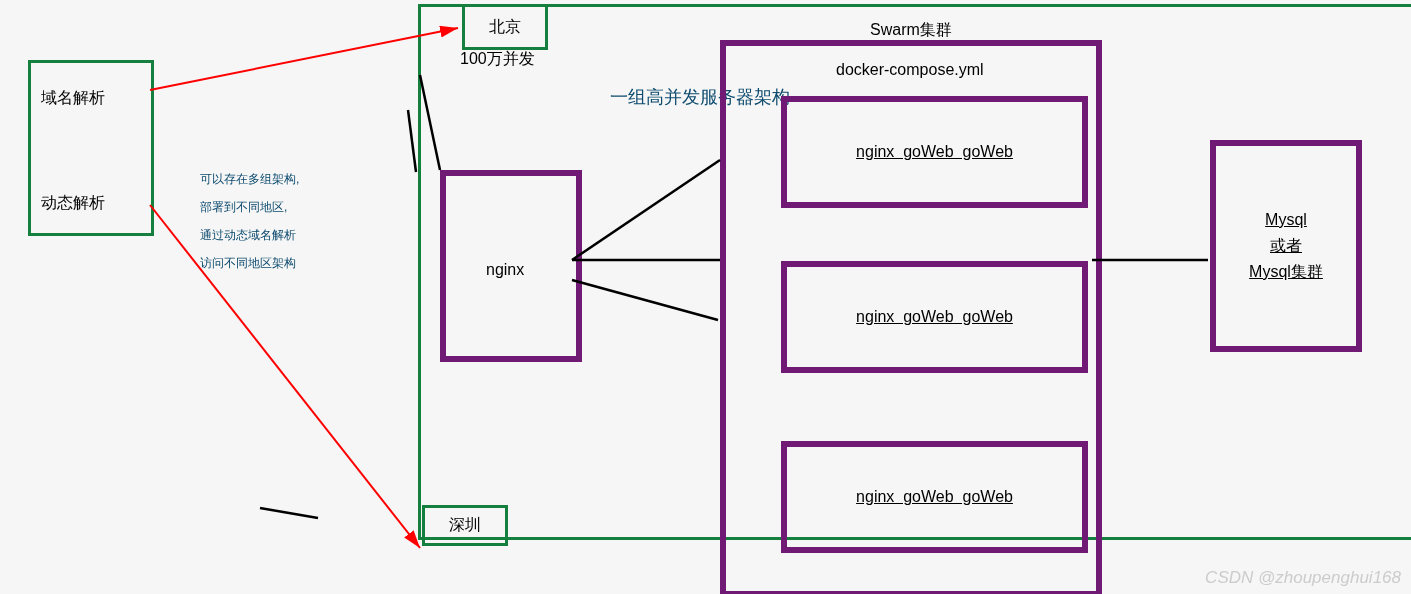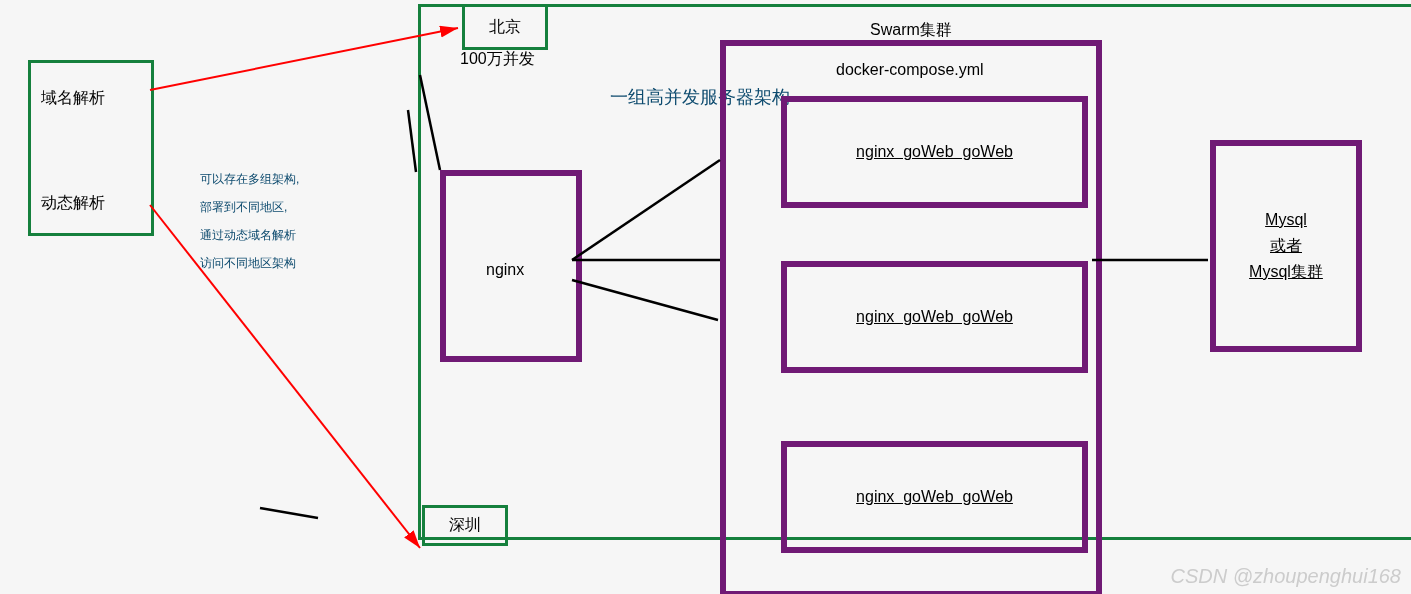--- a/index.html
+++ b/index.html
@@ -14,21 +14,21 @@
     position: relative;
     overflow: hidden;
   }
   .abs { position: absolute; }
   .black-box { border: 6px solid #701a75; background: transparent; text-decoration: underline; }
   .red-box   { border: 3px solid #15803d; background: transparent; }
   .label { white-space: pre; }
   .red-text { color: #0c4a6e; }
   .center { display: flex; align-items: center; justify-content: center; }
   .col-center { display: flex; flex-direction: column; align-items: center; justify-content: center; }
-  .watermark { color: #ccc; font-size: 20px; font-style: italic; }
+  .watermark { color: #ccc; font-size: 17px; font-style: italic; }
   svg.overlay { position: absolute; left: 0; top: 0; width: 1411px; height: 594px; pointer-events: none; }
   line.red { stroke: #f00; stroke-width: 2; }
   line.black { stroke: #000; stroke-width: 2.5; }
 </style>
 </head>
 <body>
 
 <div class="abs red-box" style="left:28px; top:60px; width:120px; height:170px;">
   <div class="abs label" style="left:10px; top:25px;">域名解析</div>
   <div class="abs label" style="left:10px; top:130px;">动态解析</div>

